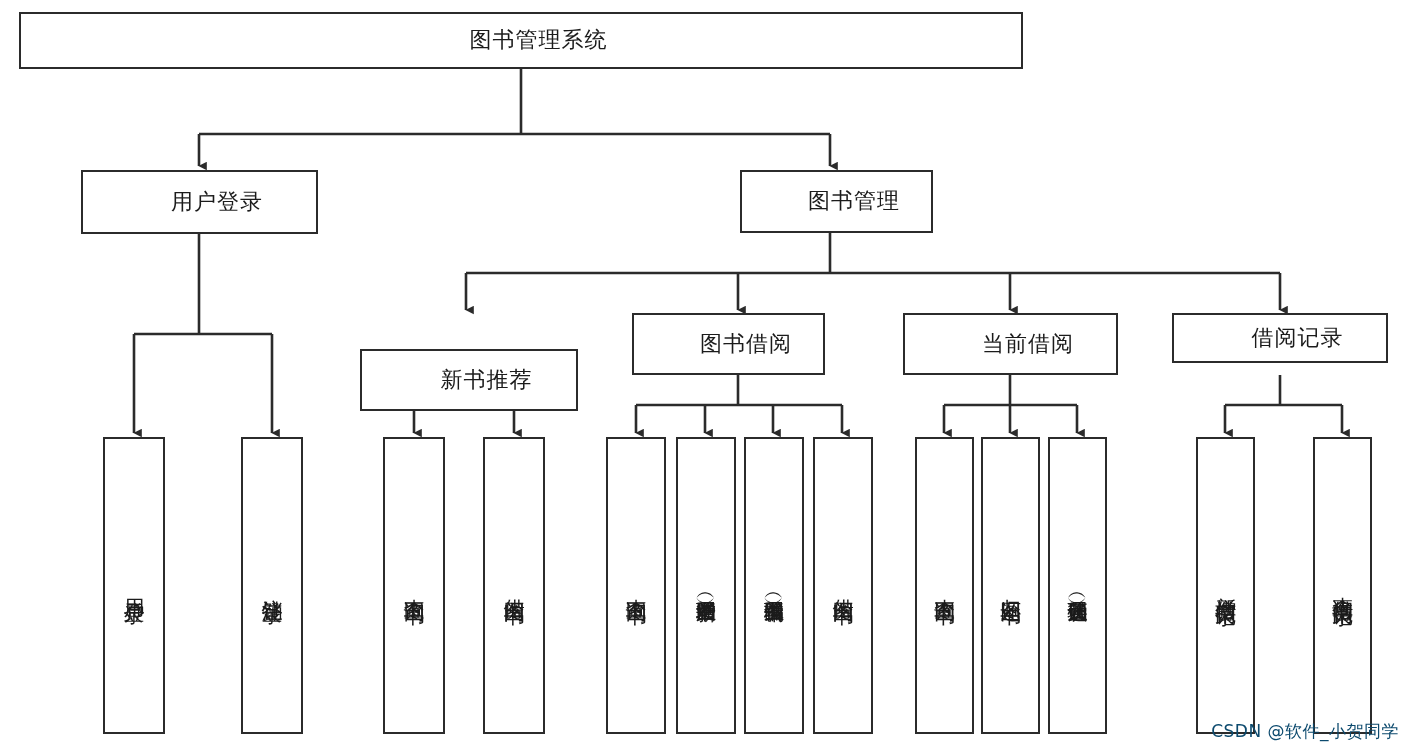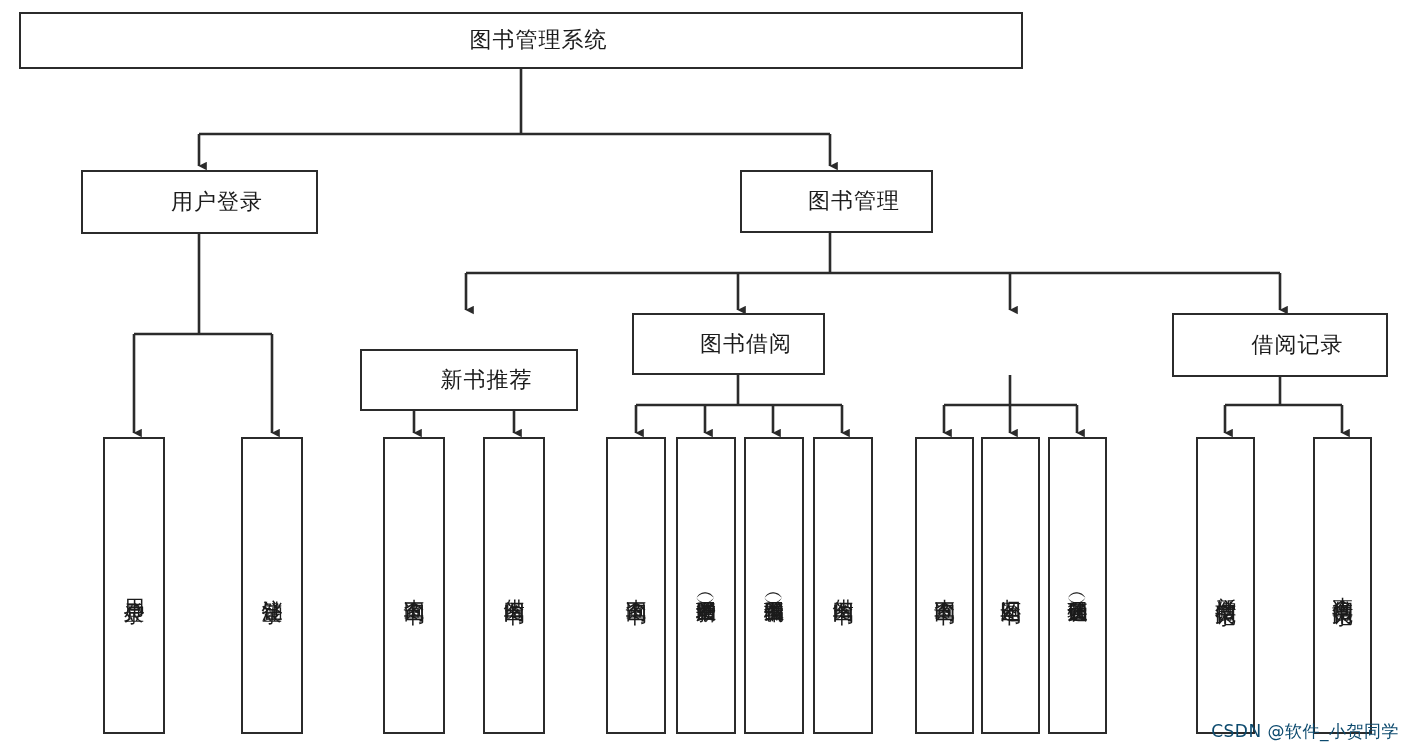--- a/index.html
+++ b/index.html
@@ -142,21 +142,24 @@
   <div class="node horizontal" style="left:712px; top:170px; width:193px; height:63px;margin-left:28px;">
     <span>图书管理</span>
   </div>
 
   <div class="node horizontal" style="left:360px; top:313px; width:218px; height:62px;margin-top:36px;">
     <span>新书推荐</span>
   </div>
   <div class="node horizontal" style="left:632px; top:313px; width:193px; height:62px;">
     <span>图书借阅</span>
   </div>
-  <div class="node horizontal" style="left:1172px; top:313px; width:216px; height:64px;">
+  <div class="node horizontal" style="left:903px; top:313px; width:215px; height:62px;">
+    <span>当前借阅</span>
+  </div>
+  <div class="node horizontal" style="left:1172px; top:313px; width:216px; height:50px;">
     <span>借阅记录</span>
   </div>
 
   <div class="node vertical" style="left:103px; top:437px; width:62px; height:297px;">
     <span class="vlabel">用户登录</span>
   </div>
   <div class="node vertical" style="left:241px; top:437px; width:62px; height:297px;">
     <span class="vlabel">注销登录</span>
   </div>
 

